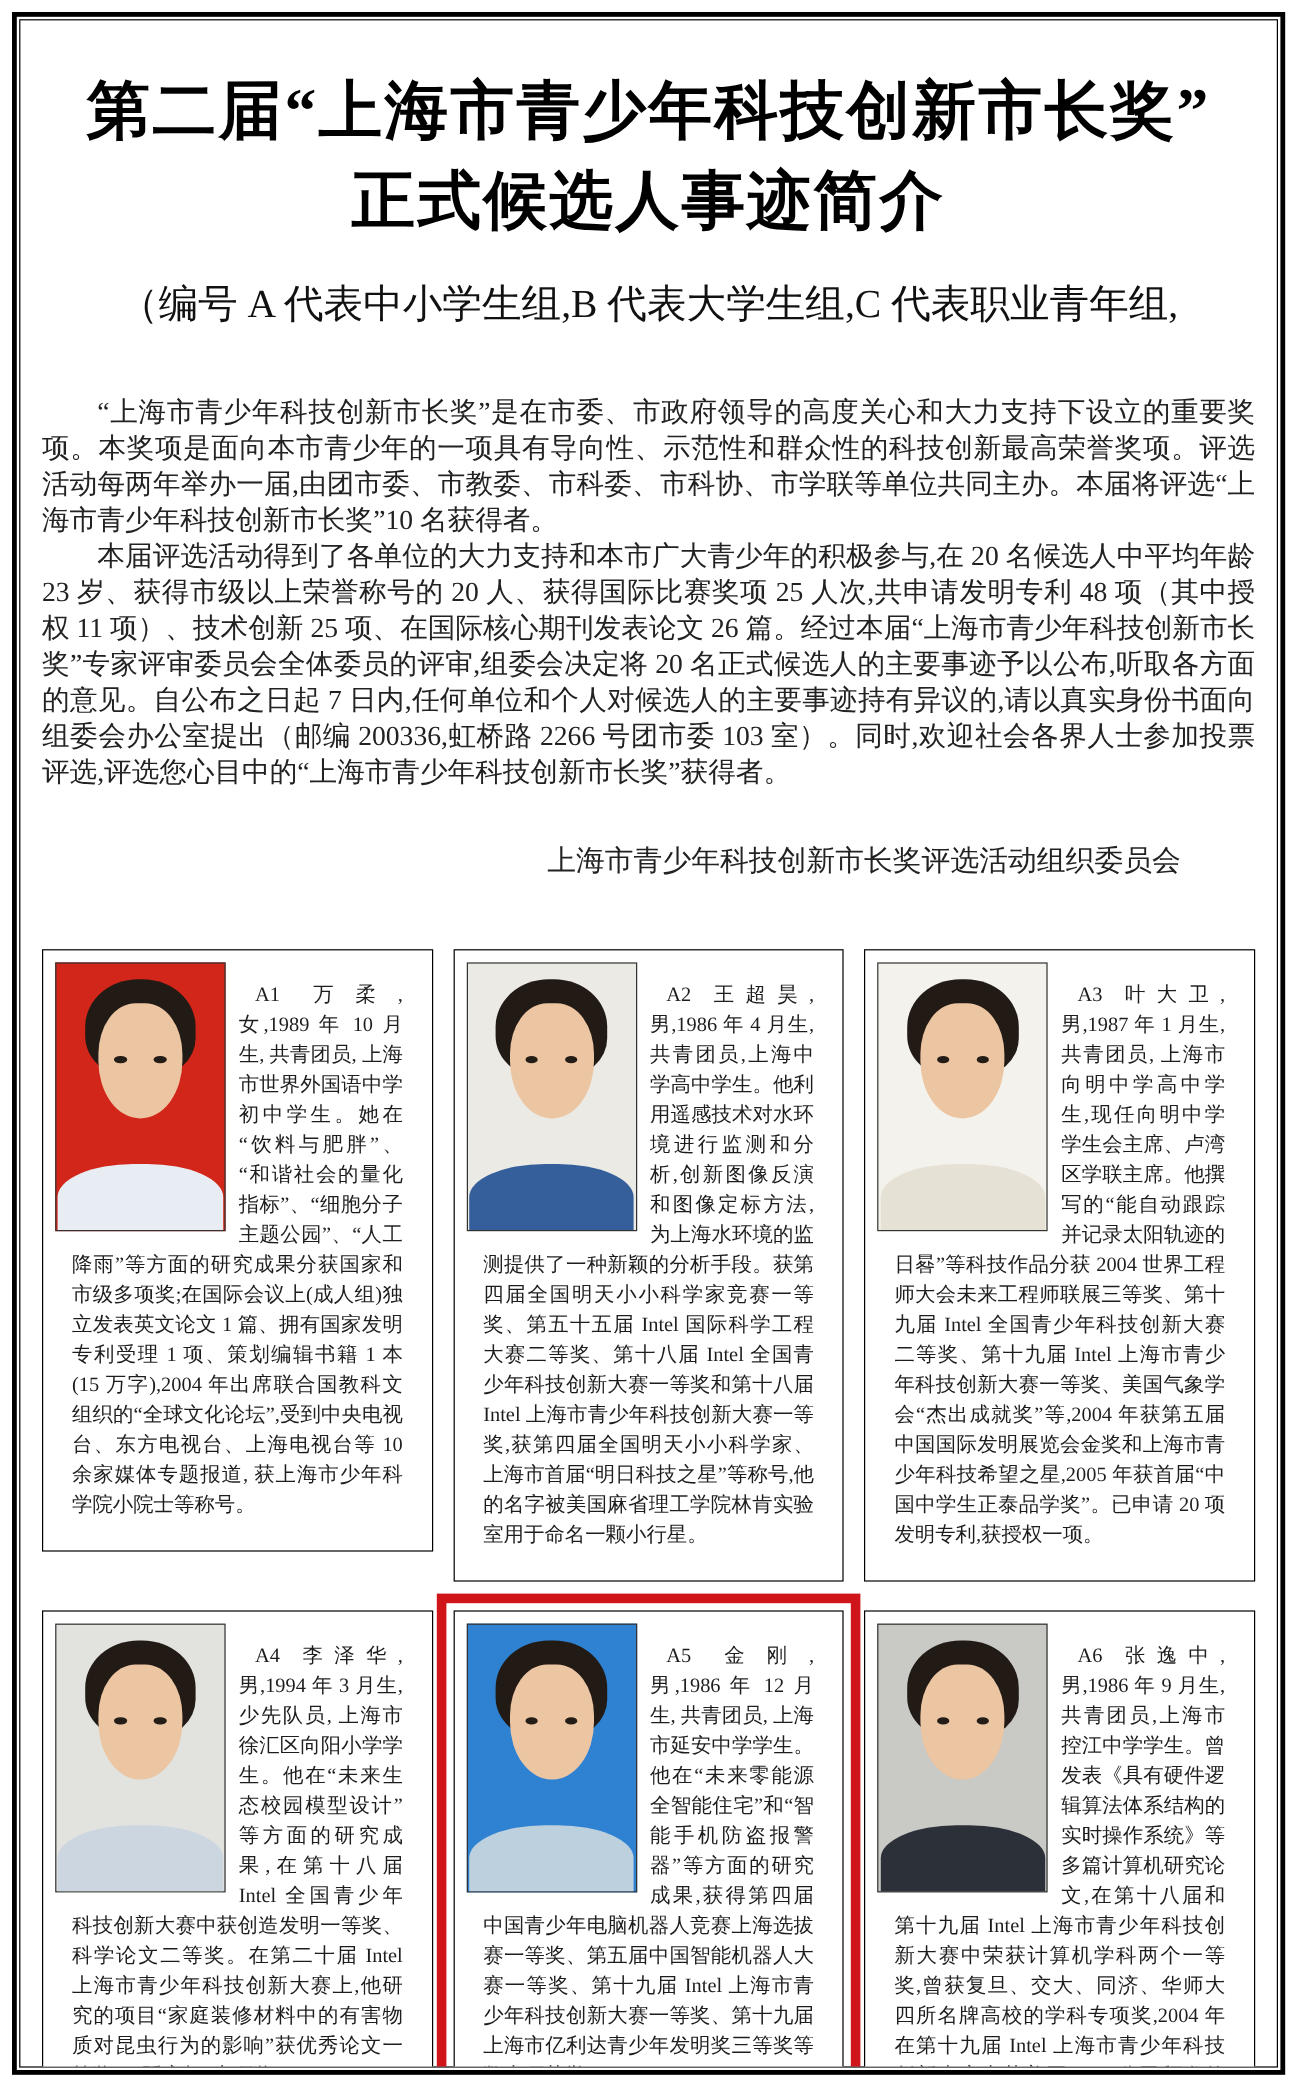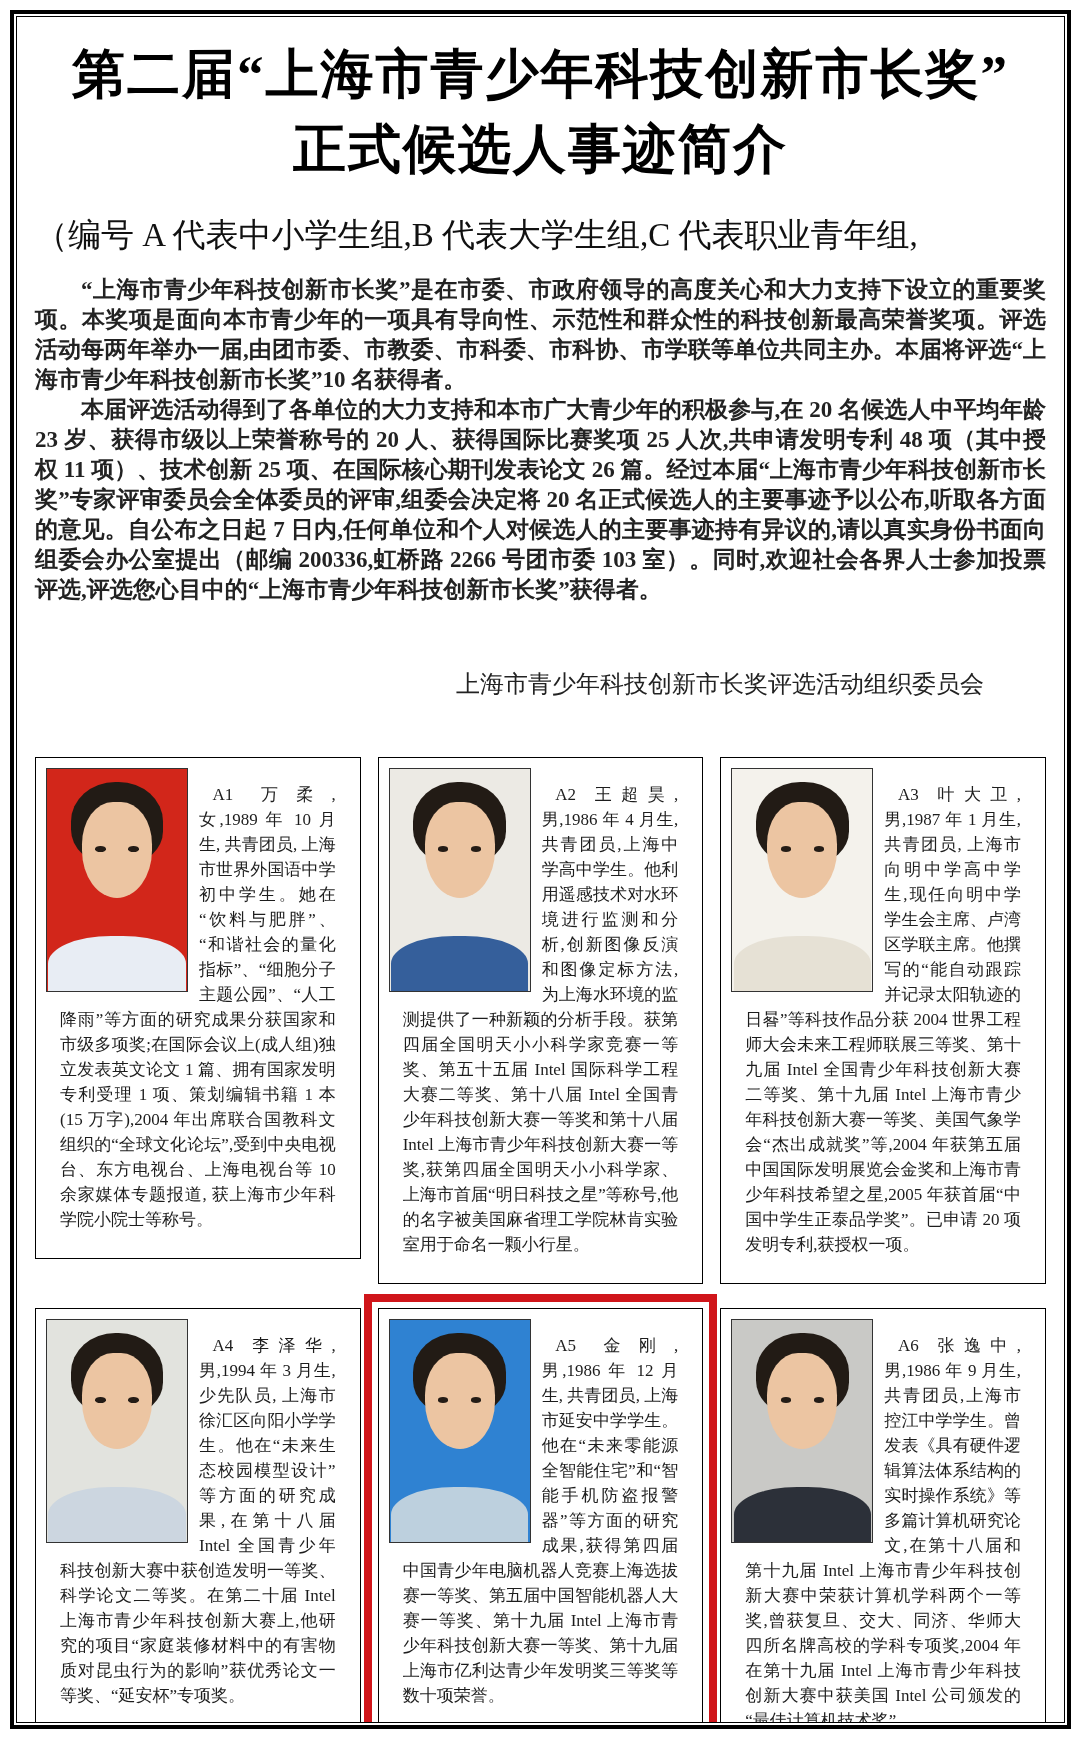--- a/index.html
+++ b/index.html
@@ -7,37 +7,37 @@
     width:1081px; height:1739px; position:relative; overflow:hidden;
     font-family:"Liberation Serif","DejaVu Serif",serif;
     color:#1a1a1a;
   }
   .frame {
     position:absolute; left:10px; top:10px; right:10px; bottom:10px;
     border:4px solid #000;
   }
   .inner-frame {
     position:absolute; inset:2px; border:1px solid #000;
-    padding:20px 18px 0 18px; box-sizing:border-box; overflow:hidden;
+    padding:39px 18px 0 18px; box-sizing:border-box; overflow:hidden;
   }
   .main-title {
     text-align:center; font-size:53px; font-weight:700;
     line-height:75px; letter-spacing:2px; color:#000;
   }
   .subtitle {
-    margin-top:24px; text-align:left; font-size:33px;
+    margin-top:24px; text-align:center; font-size:33px;
     line-height:48px; color:#111;
   }
-  .body-text { margin-top:16px;font-weight:bold; }
+  .body-text { margin-top:51px; }
   .body-text p {
     margin:0; font-size:23px; line-height:30px;
     text-align:justify; text-indent:2em; color:#222;
   }
   .signature {
-    margin:60px 62px 0 auto; width:fit-content;
+    margin:40px 62px 0 auto; width:fit-content;
     text-align:center; font-size:24px; line-height:38px; color:#222;
   }
   .cards {
     margin-top:54px;
     display:grid; grid-template-columns:1fr 1fr 1fr;
     gap:24px 17px; align-items:start;
   }
   .card {
     border:1px solid #000; padding:8px 8px 10px 8px;
     font-size:17px; line-height:25px; background:#fff;

